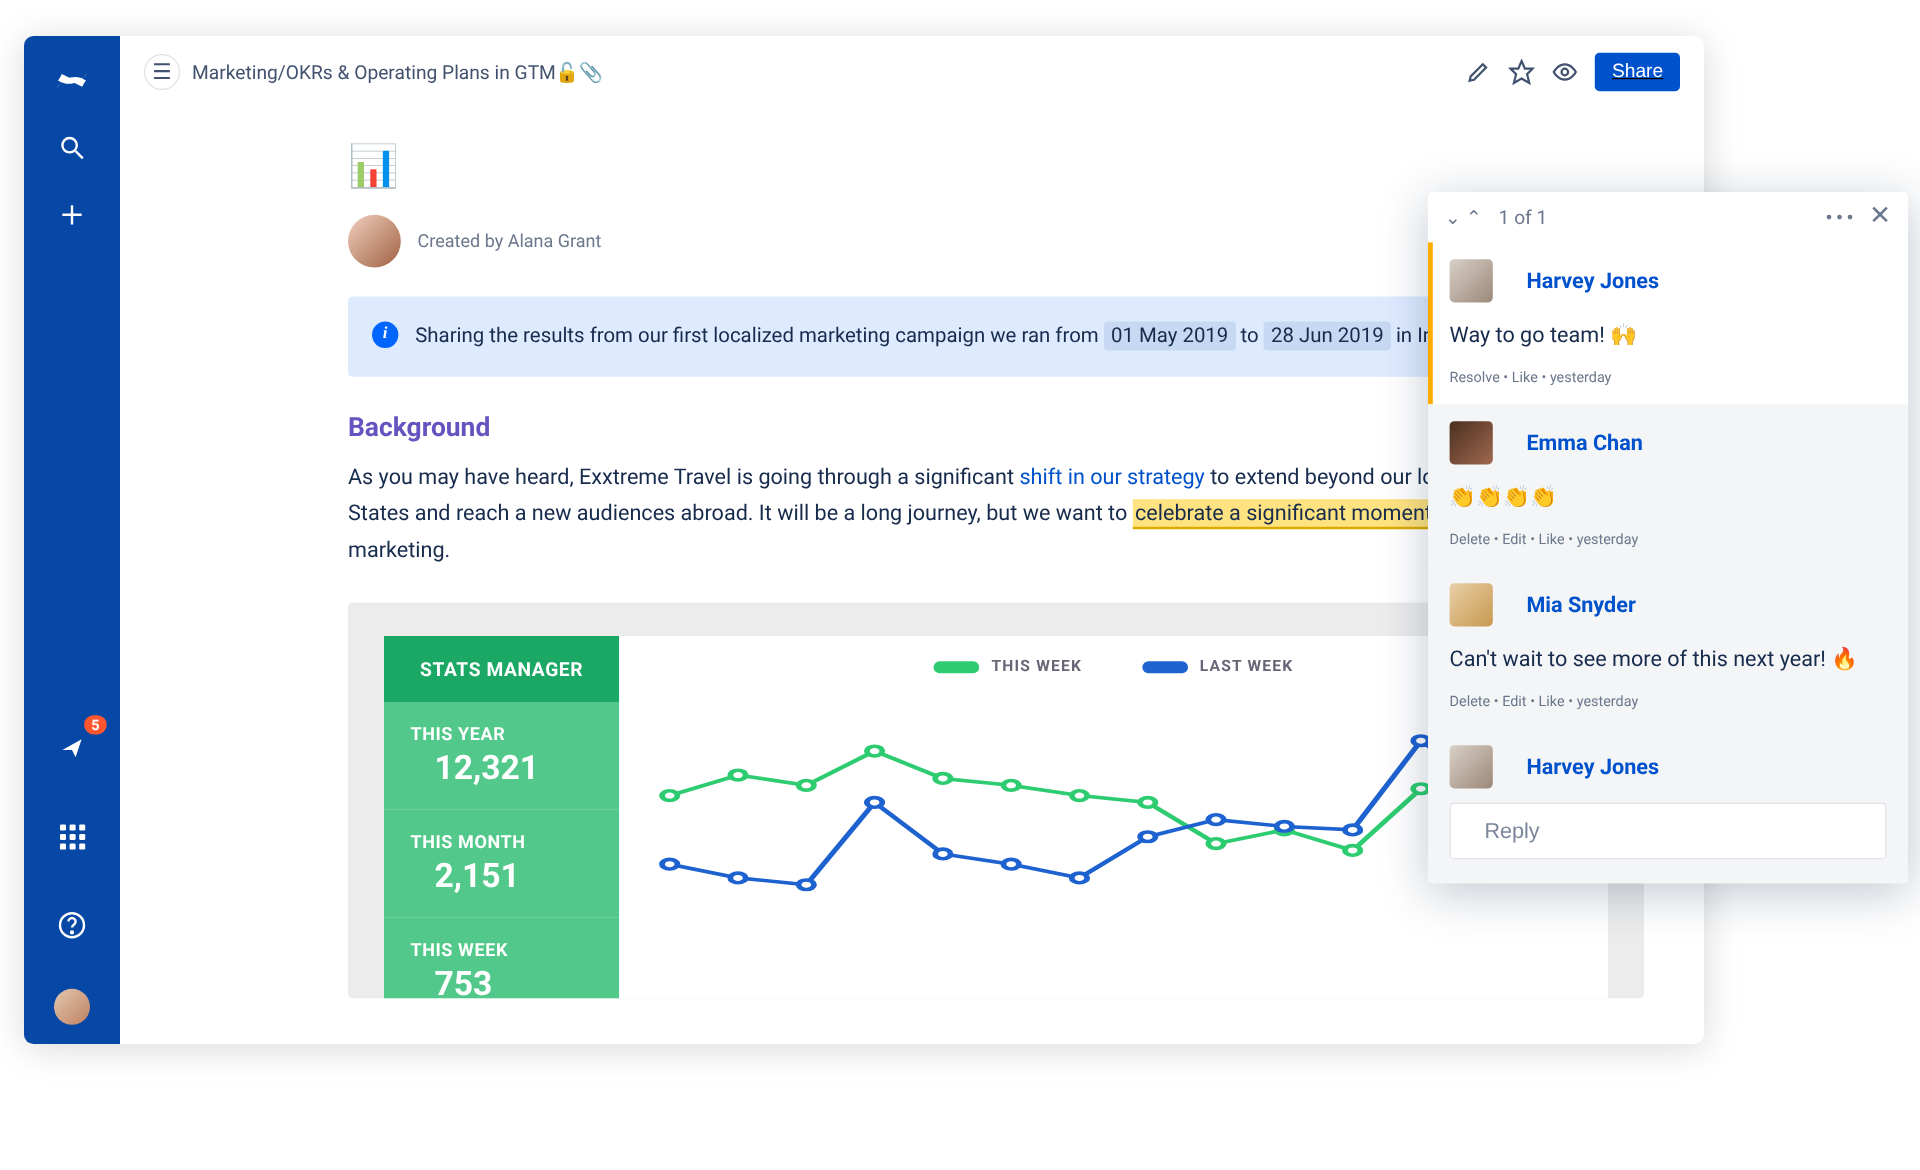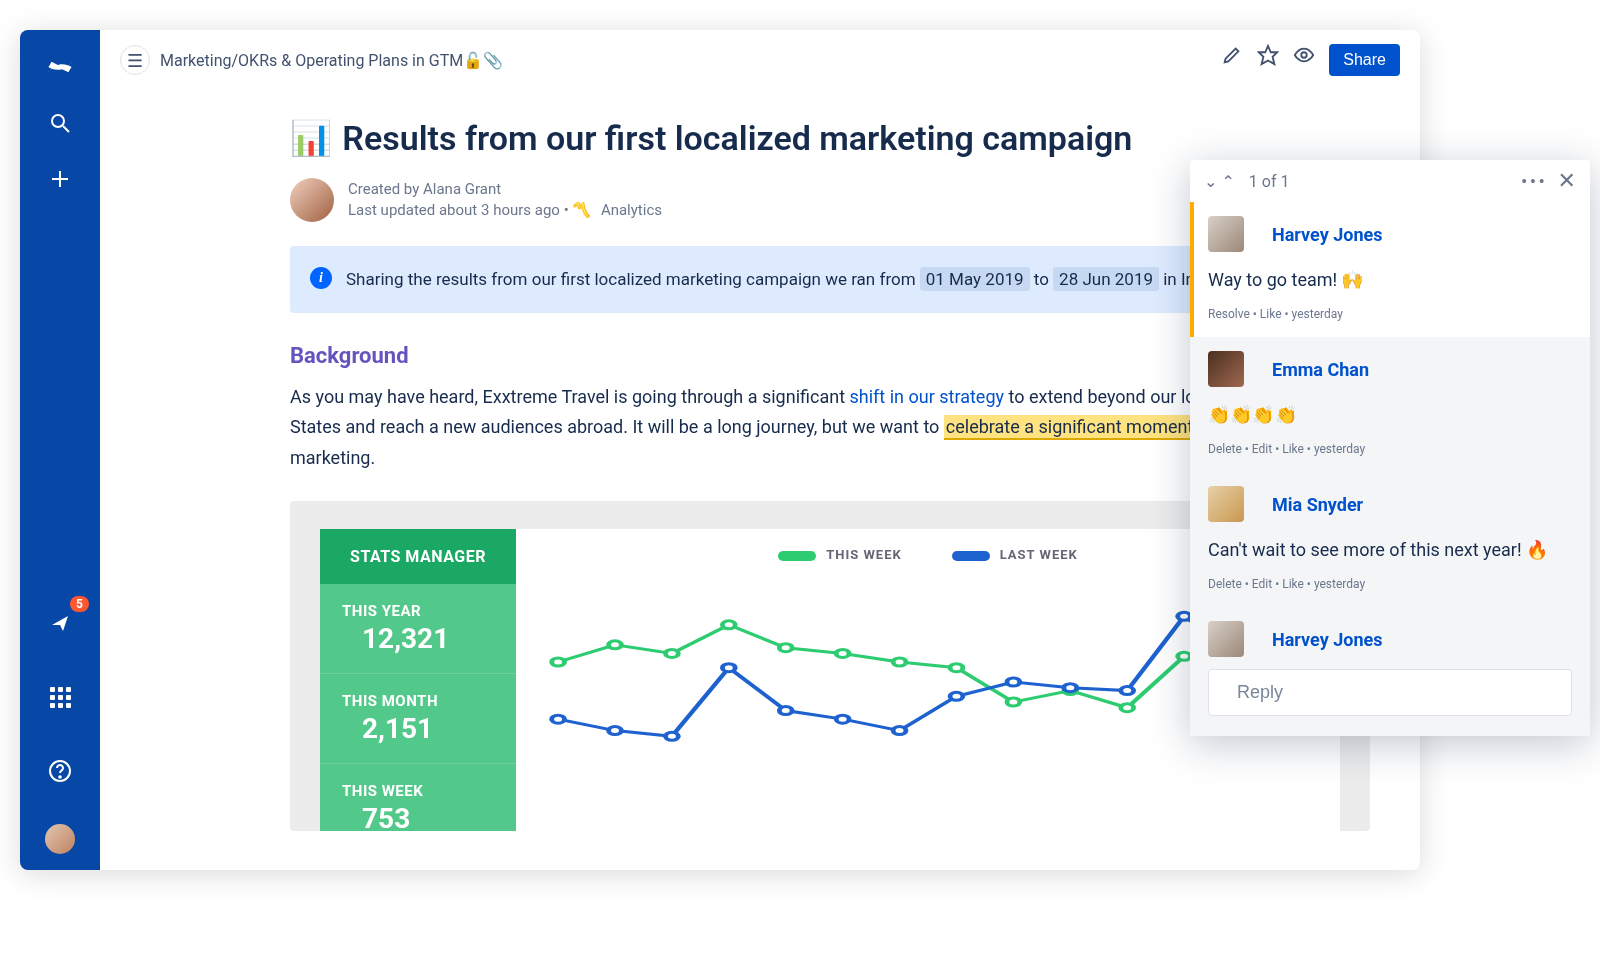--- a/index.html
+++ b/index.html
@@ -81,21 +81,21 @@
   gap:10px;
 }
 .menu-btn {
   width:30px;height:30px;border:1px solid #dfe1e6;border-radius:50%;
   display:flex;align-items:center;justify-content:center;
   cursor:pointer; font-size:18px; color:#42526e;
 }
 .breadcrumbs { display:flex; align-items:center; gap:0; color:#42526E; font-size:16px;}
 .breadcrumbs a { color:#42526E; text-decoration:none; cursor:pointer;}
 .top-spacer{flex:1;}
-.top-icons{display:flex;align-items:flex-start;gap:14px;}
+.top-icons{display:flex;align-items:center;gap:14px;text-decoration:underline;}
 .top-icons .ticon{width:22px;height:22px;color:#42526e;cursor:pointer;}
 .share-btn{
   background:#0052CC;color:#fff;border:none;border-radius:4px;
   padding:7px 14px;font-weight:500;font-size:16px;cursor:pointer;
 }
 
 .content {
   padding: 0 50px 0 190px;
   overflow:hidden;
 }
@@ -262,34 +262,27 @@
               <circle cx="12" cy="12" r="3"></circle>
             </svg>
         </span>
         <button class="share-btn">Share</button>
       </div>
     </div>
 
     <div class="content">
       <h1 class="page-title">
         <span>📊</span>
-        <span>Results from our first localized marketing campaign</span>
       </h1>
 
       <div class="byline">
         <div class="author-avatar"></div>
         <div class="byline-text">
           <div>
             <span>Created by </span><span>Alana Grant</span>
-          </div>
-          <div>
-            <span>Last updated about 3 hours ago</span>
-            <span> • </span>
-            <span>〽️</span>
-            <span class="analytics-link">Analytics</span>
           </div>
         </div>
       </div>
 
       <div class="info-panel">
         <div class="info-icon">i</div>
         <div>
           <span>Sharing the results from our first localized marketing campaign we ran from</span>
           <span class="date-chip">01 May 2019</span>
           <span>to</span>

